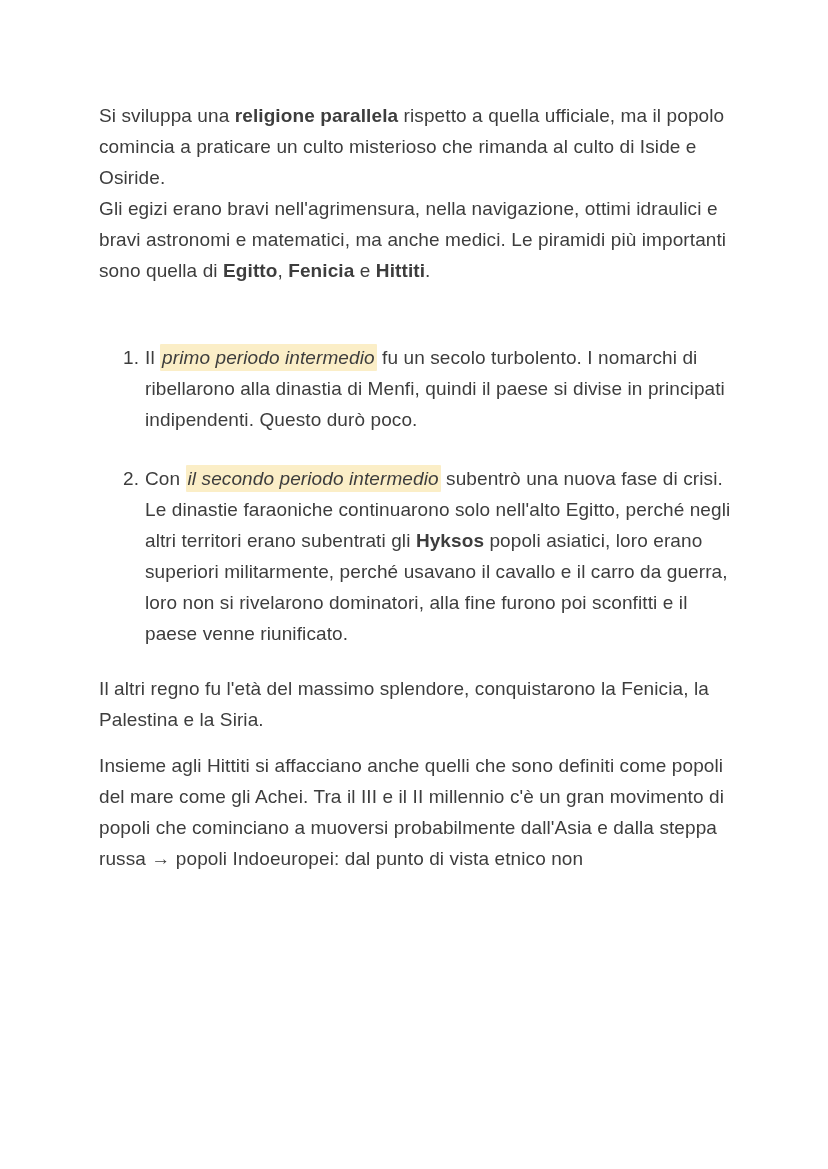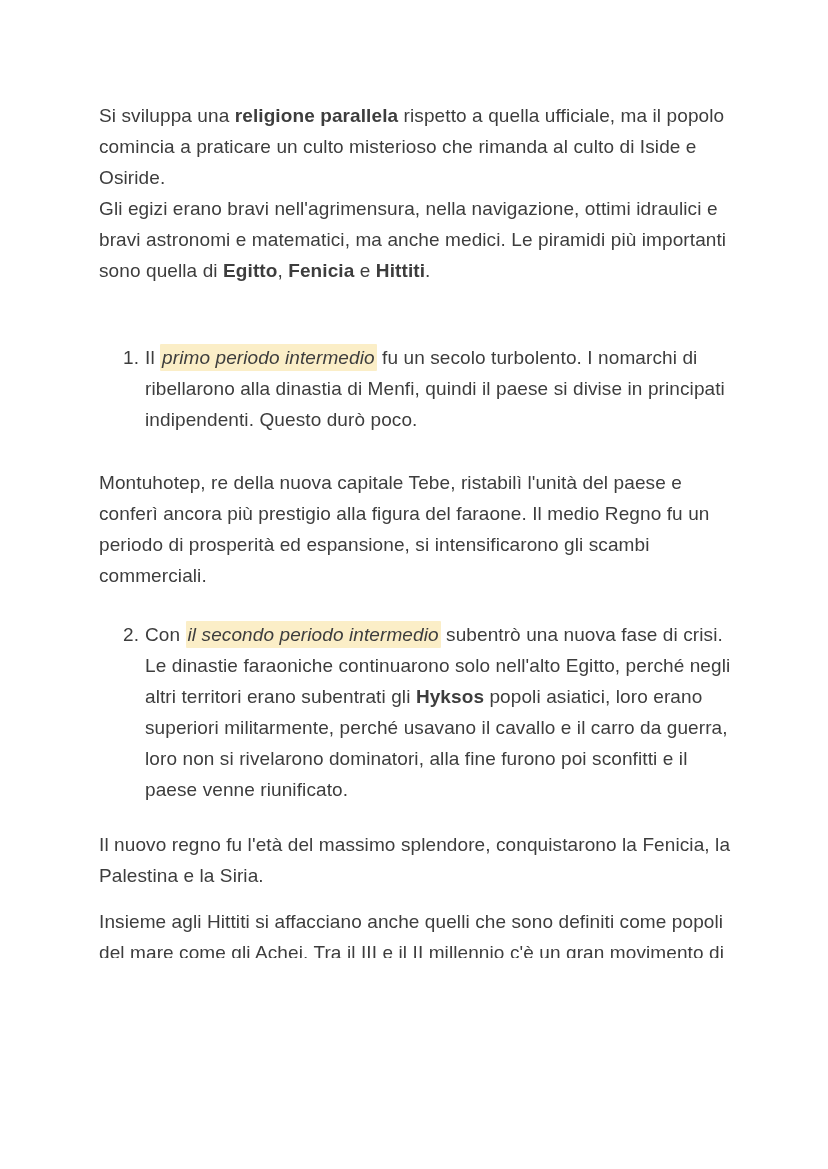--- a/index.html
+++ b/index.html
@@ -52,25 +52,24 @@
   <div class="content">
 
     <p class="para"><span class="run normal">Si sviluppa una </span><span class="run bold">religione parallela</span><span class="run normal"> rispetto a quella ufficiale, ma il popolo comincia a praticare un culto misterioso che rimanda al culto di Iside e Osiride.
 Gli egizi erano bravi nell'agrimensura, nella navigazione, ottimi idraulici e bravi astronomi e matematici, ma anche medici. Le piramidi più importanti sono quella di </span><span class="run bold">Egitto</span><span class="run normal">, </span><span class="run bold">Fenicia</span><span class="run normal"> e </span><span class="run bold">Hittiti</span><span class="run normal">.</span></p>
 
     <div class="list-item mt-a">
       <span class="list-num">1.</span>
       <p class="para li-text"><span class="run normal">Il </span><span class="run highlight-italic">primo periodo intermedio</span><span class="run normal"> fu un secolo turbolento. I nomarchi di ribellarono alla dinastia di Menfi, quindi il paese si divise in principati indipendenti. Questo durò poco.</span></p>
     </div>
 
-    <p class="para mt-b"><span class="run normal">Montuhotep, re della nuova capitale Tebe, ristabilì l'unità del paese e conferì ancora più prestigio alla figura del faraone. Il medio Regno fu un periodo di prosperità ed espansione, si intensificarono gli scambi commerciali.</span></p>
 
     <div class="list-item mt-c">
       <span class="list-num">2.</span>
       <p class="para li-text"><span class="run normal">Con </span><span class="run highlight-italic">il secondo periodo intermedio</span><span class="run normal"> subentrò una nuova fase di crisi. Le dinastie faraoniche continuarono solo nell'alto Egitto, perché negli altri territori erano subentrati gli </span><span class="run bold">Hyksos</span><span class="run normal"> popoli asiatici, loro erano superiori militarmente, perché usavano il cavallo e il carro da guerra, loro non si rivelarono dominatori, alla fine furono poi sconfitti e il paese venne riunificato.</span></p>
     </div>
 
-    <p class="para mt-d"><span class="run normal">Il nuovo regno fu l'età del massimo splendore, conquistarono la Fenicia, la Palestina e la Siria.</span></p>
+    <p class="para mt-d"><span class="run normal">Il altri regno fu l'età del massimo splendore, conquistarono la Fenicia, la Palestina e la Siria.</span></p>
 
     <p class="para mt-e"><span class="run normal">Insieme agli Hittiti si affacciano anche quelli che sono definiti come popoli del mare come gli Achei. Tra il III e il II millennio c'è un gran movimento di popoli che cominciano a muoversi probabilmente dall'Asia e dalla steppa russa → popoli Indoeuropei: dal punto di vista etnico non</span></p>
 
   </div>
 </div>
 
 </body></html>

